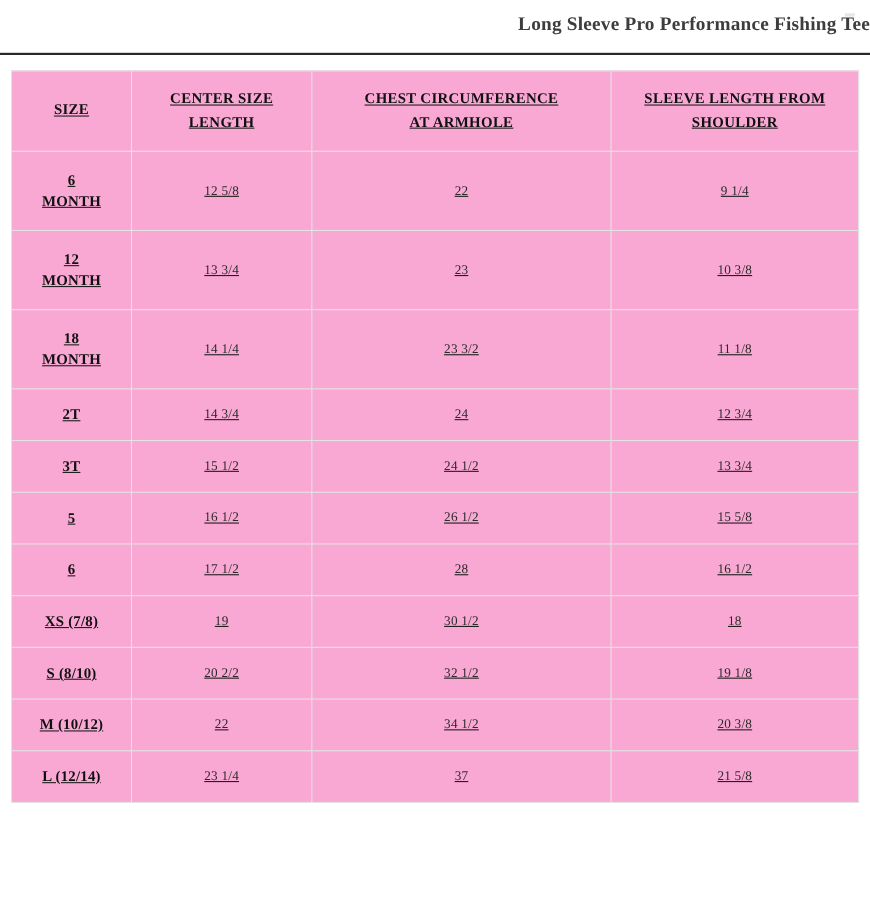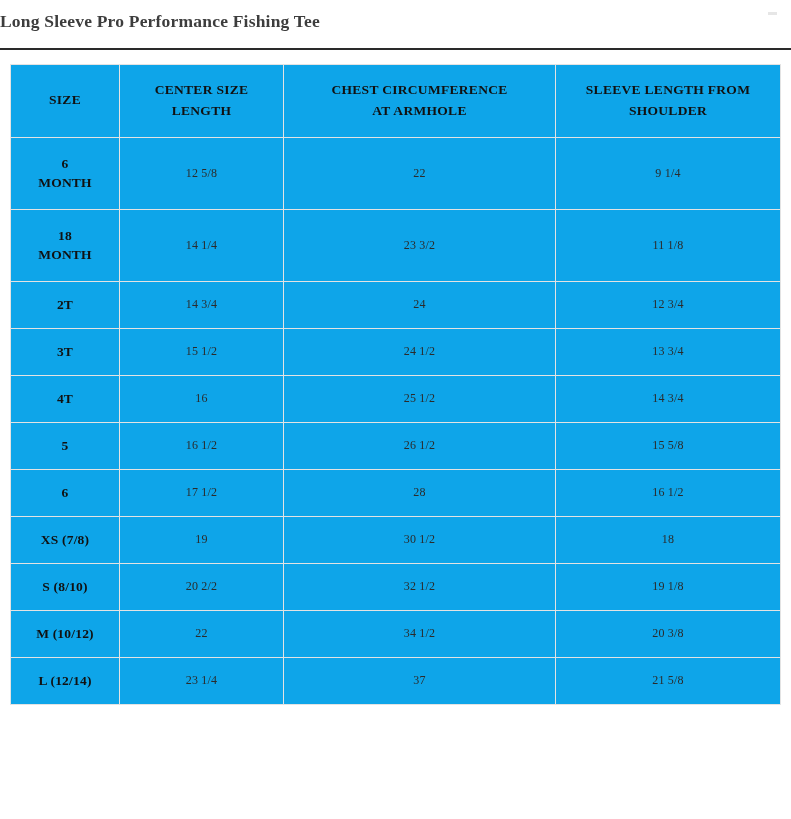--- a/index.html
+++ b/index.html
@@ -12,21 +12,21 @@
     height: 819px;
     font-family: "Liberation Serif", "DejaVu Serif", serif;
     color: #231f20;
     overflow: hidden;
     position: relative;
   }
 
   
   .doc-header {
     padding-top: 10px;
-    text-align: left;
+    text-align: right;
   }
   .doc-title {
     font-family: "Liberation Serif", "DejaVu Serif", serif;
     font-size: 17.5px;
     font-weight: bold;
     color: #3d3d3d;
     letter-spacing: 0.2px;
     line-height: 1.3;
     margin: 0;
   }
@@ -57,21 +57,22 @@
 
   
   .table-wrap {
     padding: 14px 11px 0 10px;
     box-sizing: border-box;
   }
   table.size-chart {
     border-collapse: collapse;
     width: 770px;
     table-layout: fixed;
-    background: #0ea5e9;
+    background: #f9a8d4;
+    text-decoration: underline;
   }
   table.size-chart th,
   table.size-chart td {
     border: 1px solid #e3e3e3;
     text-align: center;
     vertical-align: middle;
     padding: 0 4px;
   }
   col.c-size       { width: 109px; }
   col.c-back       { width: 164px; }
@@ -148,46 +149,49 @@
           <td class="size-cell">
             <div>6</div>
             <div>MONTH</div>
           </td>
           <td class="value-cell">12 5/8</td>
           <td class="value-cell">22</td>
           <td class="value-cell">9 1/4</td>
         </tr>
         <tr class="two-line">
           <td class="size-cell">
+            <div>12</div>
+            <div>MONTH</div>
+          </td>
+          <td class="value-cell">13 3/4</td>
+          <td class="value-cell">23</td>
+          <td class="value-cell">10 3/8</td>
+        </tr>
+        <tr class="two-line">
+          <td class="size-cell">
             <div>18</div>
             <div>MONTH</div>
           </td>
           <td class="value-cell">14 1/4</td>
           <td class="value-cell">23 3/2</td>
           <td class="value-cell">11 1/8</td>
         </tr>
         <tr>
           <td class="size-cell">2T</td>
           <td class="value-cell">14 3/4</td>
           <td class="value-cell">24</td>
           <td class="value-cell">12 3/4</td>
         </tr>
         <tr>
           <td class="size-cell">3T</td>
           <td class="value-cell">15 1/2</td>
           <td class="value-cell">24 1/2</td>
           <td class="value-cell">13 3/4</td>
         </tr>
         <tr>
-          <td class="size-cell">4T</td>
-          <td class="value-cell">16</td>
-          <td class="value-cell">25 1/2</td>
-          <td class="value-cell">14 3/4</td>
-        </tr>
-        <tr>
           <td class="size-cell">5</td>
           <td class="value-cell">16 1/2</td>
           <td class="value-cell">26 1/2</td>
           <td class="value-cell">15 5/8</td>
         </tr>
         <tr>
           <td class="size-cell">6</td>
           <td class="value-cell">17 1/2</td>
           <td class="value-cell">28</td>
           <td class="value-cell">16 1/2</td>

